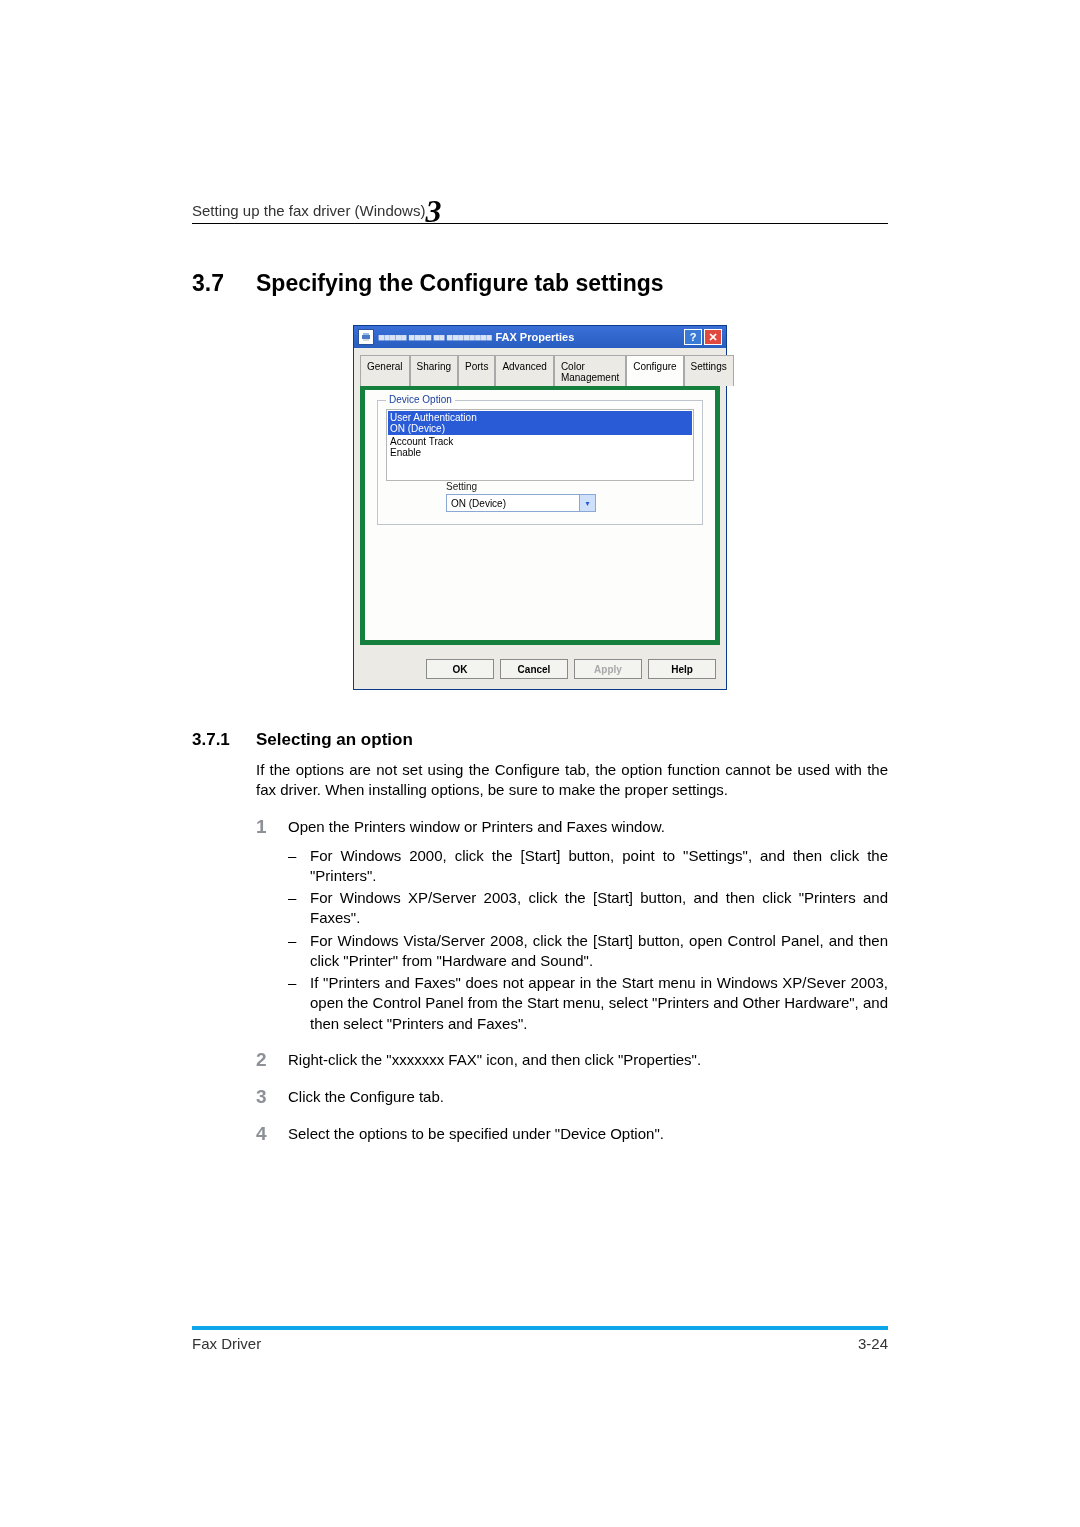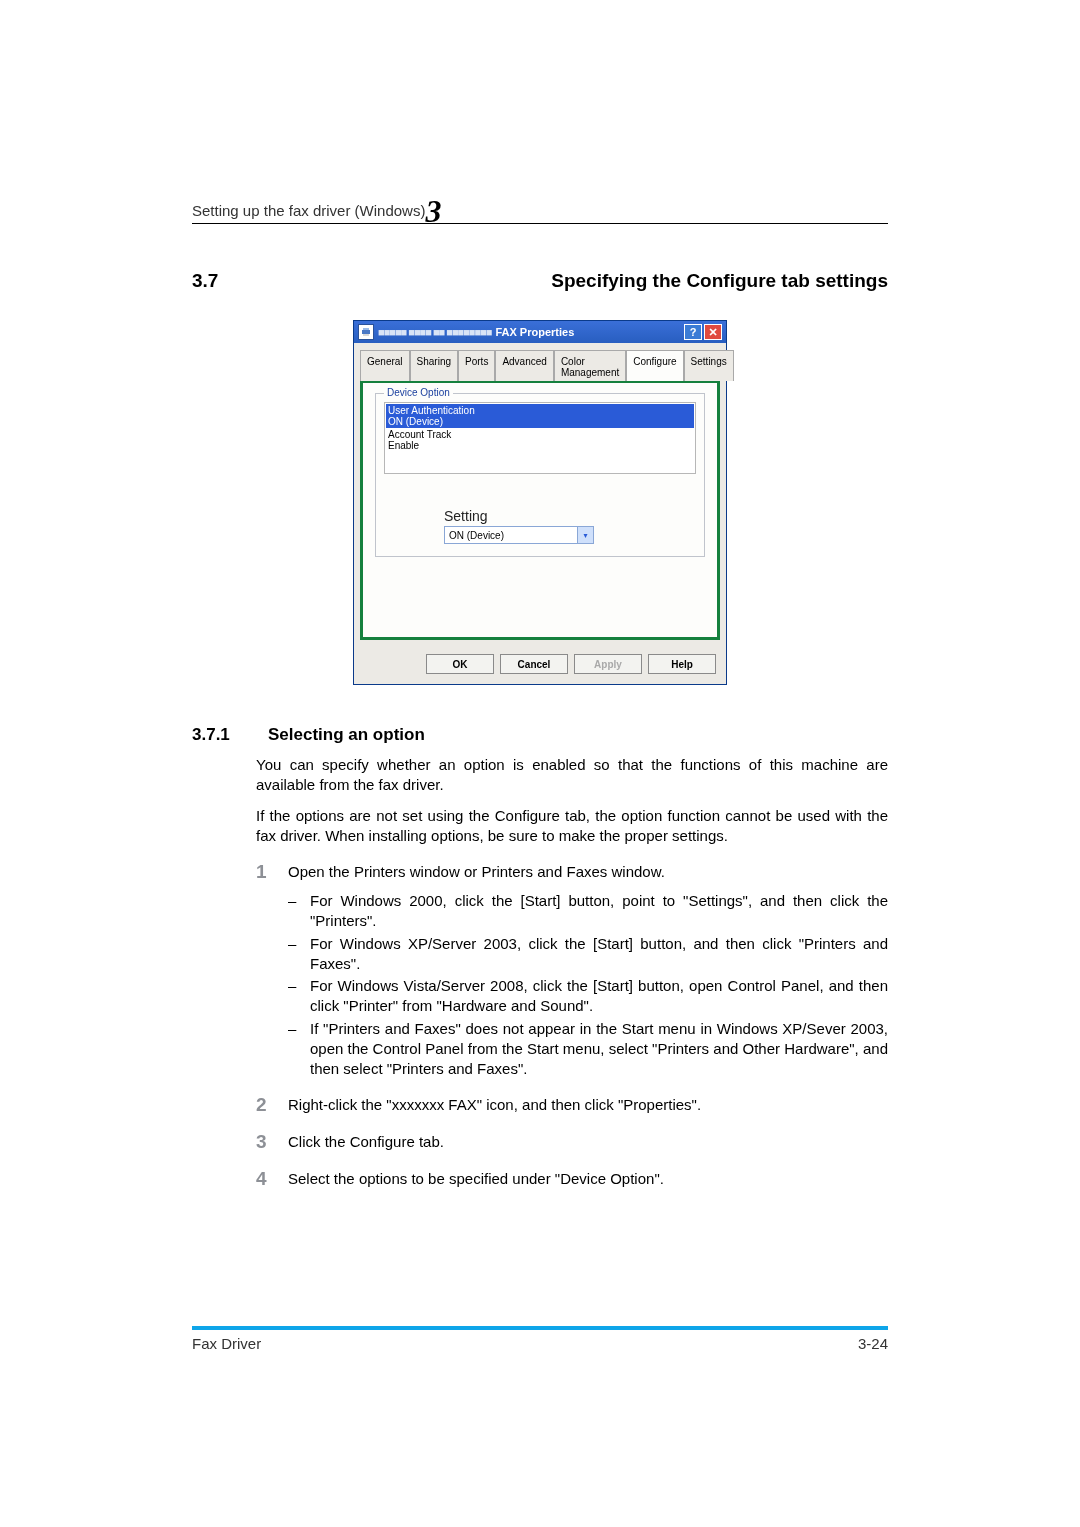--- a/index.html
+++ b/index.html
@@ -36,22 +36,21 @@
     color: #000;
     line-height: 0.6;
     position: relative;
     top: 2px;
   }
   .section-title {
     margin-top: 46px;
     display: flex;
     align-items: baseline;
     font-weight: bold;
-    font-size: 19px;
-    justify-content: space-between;
+    font-size: 23px;
   }
   .section-num { width: 64px; }
   .dialog-wrap {
     margin: 28px auto 0 auto;
     width: 374px;
   }
   .dialog {
     border: 1px solid #0a3a8a;
     background: #eceae5;
     font-family: Tahoma, sans-serif;
@@ -94,21 +93,21 @@
     position:relative;
     top:1px;
     margin-right:0px;
   }
   .tab.active {
     background:#fdfdfb;
     z-index:2;
   }
   .tab-body {
     margin:0 6px 6px 6px;
-    border:3px solid #15803d;
+    border:5px solid #15803d;
     background:#fdfdfb;
     padding:10px 12px 14px 12px;
     min-height:260px;
     box-sizing:border-box;
   }
   .groupbox {
     border:1px solid #c0c4cc;
     padding:6px 8px 12px 8px;
     position:relative;
   }
@@ -129,23 +128,22 @@
   .opt-row.sel { background:#2a5bd7; color:#fff; }
   .opt-row .k { width:110px; }
   .opt-list {
     border:1px solid #b7b7b7;
     background:#fff;
     padding:1px;
     height:68px;
     margin-top:2px;
   }
   .setting-label {
-    margin-top:34px;
     margin-left:60px;
-    font-size:14px;
+    font-size:10px;
     color:#222;
   }
   .combo {
     margin-top:2px;
     margin-left:60px;
     width:150px;
     height:18px;
     border:1px solid #8aa7d6;
     background:#fff;
     display:flex;
@@ -177,21 +175,20 @@
     display:flex;align-items:center;justify-content:center;
     box-sizing:border-box;
     font-weight:bold;
   }
   .dlg-btn.disabled { color:#a9a9a9; }
   .subsection-title {
     margin-top: 40px;
     display:flex;
     font-weight:bold;
     font-size:17px;
-    gap:12px;
   }
   .subsection-num { width:64px; }
   .body-text {
     margin-top:10px;
     margin-left:64px;
     font-size:15px;
     line-height:1.35;
     color:#000;
     text-align:justify;
   }
@@ -313,21 +310,20 @@
         <div class="dlg-btn">Help</div>
       </div>
     </div>
   </div>
 
   <div class="subsection-title">
     <span class="subsection-num">3.7.1</span>
     <span>Selecting an option</span>
   </div>
 
-  <div class="body-text">You can specify whether an option is enabled so that the functions of this machine are available from the fax driver.</div>
   <div class="body-text">If the options are not set using the Configure tab, the option function cannot be used with the fax driver. When installing options, be sure to make the proper settings.</div>
 
   <div class="step">
     <span class="step-num">1</span>
     <span class="step-text">Open the Printers window or Printers and Faxes window.</span>
   </div>
 
   <div class="sublist">
     <div class="sub-item">
         <span class="sub-dash">–</span>

